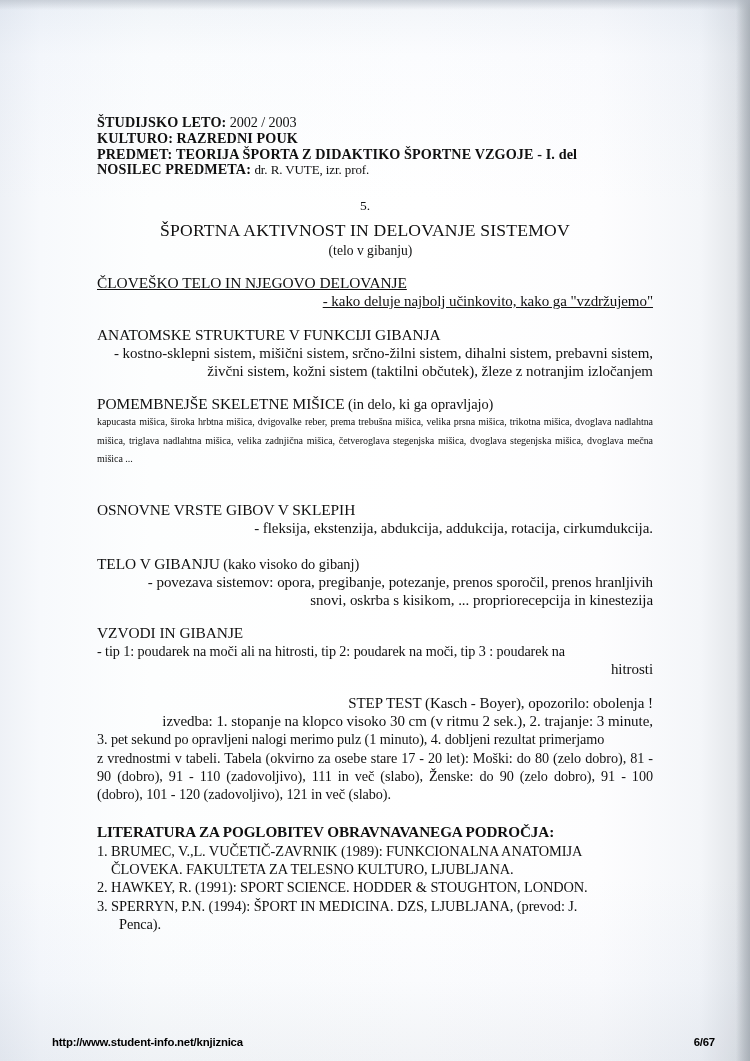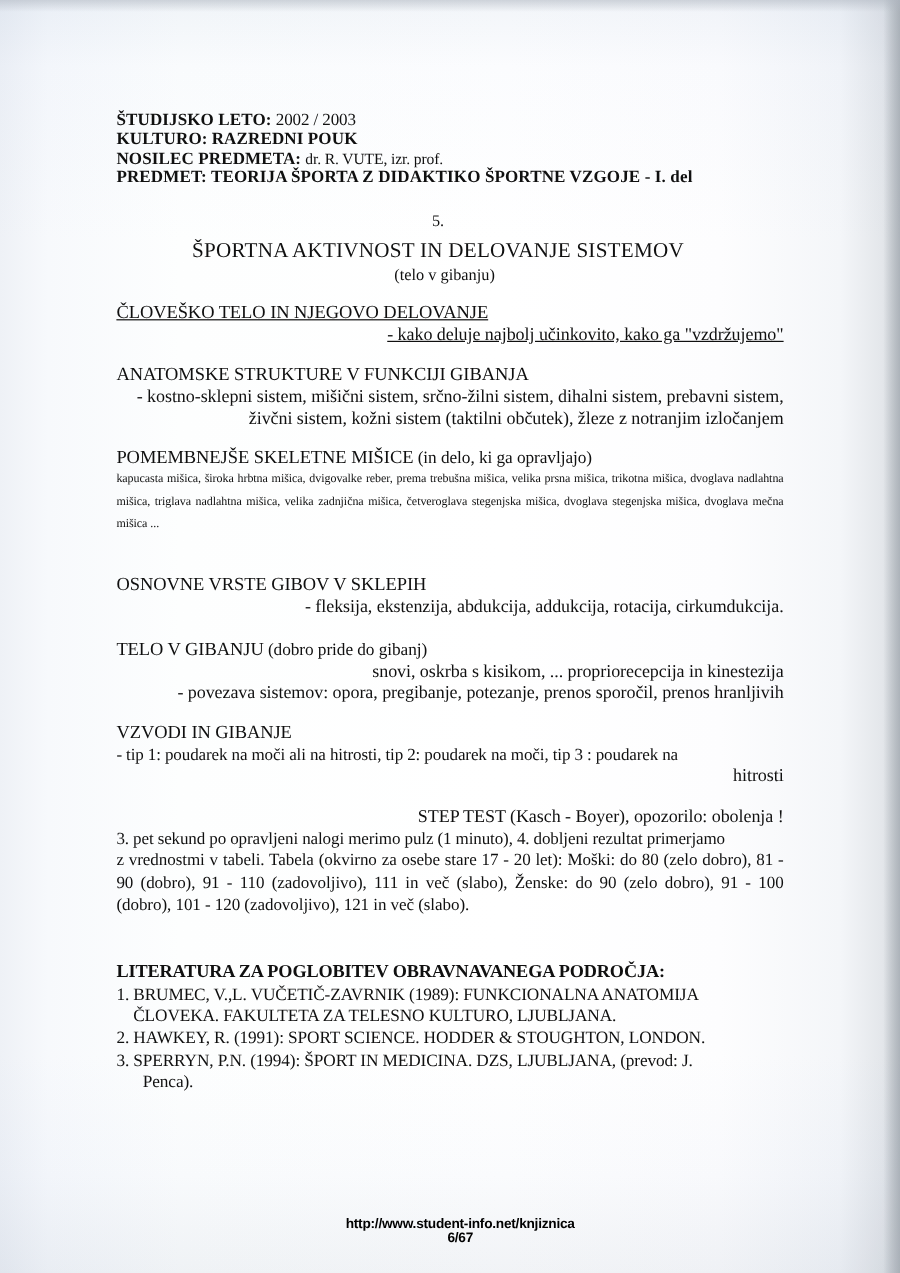--- a/index.html
+++ b/index.html
@@ -34,20 +34,21 @@
       linear-gradient(180deg,
         #f2f5f9 0px, #fbfcfe 55px, #ffffff 200px,
         #ffffff 880px, #fafbfd 980px, #f1f3f6 1061px);
     mix-blend-mode: multiply;
     pointer-events: none;
   }
   .content {
     position: absolute;
     inset: 0;
     z-index: 3;
+    margin-top: 22px;
   }
 
   
   .meta {
     position: absolute;
     left: 97px;
     top: 93px;
     width: 580px;
     font-size: 14.2px;
     line-height: 15.8px;
@@ -137,28 +138,27 @@
   }
   .ref .num { margin-left: -14px; }
 
   
   .footer {
     position: absolute;
     left: 52px;
     right: 35px;
     top: 1014px;
     display: flex;
-    align-items: center;
+    align-items: flex-start;
     justify-content: space-between;
     font-family: "Liberation Sans", "DejaVu Sans", sans-serif;
     font-size: 11.4px;
     font-weight: bold;
     color: #000;
     letter-spacing: -0.2px;
-    flex-direction: column;
   }
   .edge-shadow {
     position: absolute;
     top: 0; right: 0;
     width: 14px; height: 1061px;
     background: linear-gradient(90deg, rgba(190,196,203,0) 0%, rgba(160,167,175,0.75) 100%);
     z-index: 4;
     pointer-events: none;
   }
   .top-shadow {
@@ -182,26 +182,26 @@
     <div class="meta">
       <div class="line">
         <span class="k">ŠTUDIJSKO LETO:</span>
         <span class="v">2002 / 2003</span>
       </div>
       <div class="line">
         <span class="k">KULTURO:</span>
         <span class="k">RAZREDNI POUK</span>
       </div>
       <div class="line">
+        <span class="k">PREDMET:</span>
+        <span class="k">TEORIJA ŠPORTA Z DIDAKTIKO ŠPORTNE VZGOJE - I. del</span>
+      </div>
+      <div class="line">
         <span class="k">NOSILEC PREDMETA:</span>
         <span class="v sm">dr. R. VUTE, izr. prof.</span>
-      </div>
-      <div class="line">
-        <span class="k">PREDMET:</span>
-        <span class="k">TEORIJA ŠPORTA Z DIDAKTIKO ŠPORTNE VZGOJE - I. del</span>
       </div>
     </div>
 
     <div class="sect-num">5.</div>
     <div class="doc-title">ŠPORTNA AKTIVNOST IN DELOVANJE SISTEMOV</div>
     <div class="doc-subtitle">(telo v gibanju)</div>
 
     <div class="block" style="top:252px;text-decoration:underline;">
       <div class="h">ČLOVEŠKO TELO IN NJEGOVO DELOVANJE</div>
       <div class="b">- kako deluje najbolj učinkovito, kako ga "vzdržujemo"</div>
@@ -217,33 +217,34 @@
       <div class="h"><span>POMEMBNEJŠE SKELETNE MIŠICE</span><span class="paren"> (in delo, ki ga opravljajo)</span></div>
       <div class="just">kapucasta mišica, široka hrbtna mišica, dvigovalke reber, prema trebušna mišica, velika prsna mišica, trikotna mišica, dvoglava nadlahtna mišica, triglava nadlahtna mišica, velika zadnjična mišica, četveroglava stegenjska mišica, dvoglava stegenjska mišica, dvoglava mečna mišica ...</div>
     </div>
 
     <div class="block" style="top:479px;">
       <div class="h">OSNOVNE VRSTE GIBOV V SKLEPIH</div>
       <div class="b">- fleksija, ekstenzija, abdukcija, addukcija, rotacija, cirkumdukcija.</div>
     </div>
 
     <div class="block" style="top:533px;">
-      <div class="h"><span>TELO V GIBANJU</span><span class="paren"> (dobro pride do gibanj)</span></div>
+      <div class="h"><span>TELO V GIBANJU</span><span class="paren"> (kako visoko do gibanj)</span></div>
+      <div class="b">- povezava sistemov: opora, pregibanje, potezanje, prenos sporočil, prenos hranljivih</div>
       <div class="b" style="padding-left:10px;">snovi, oskrba s kisikom, ... propriorecepcija in kinestezija</div>
-      <div class="b">- povezava sistemov: opora, pregibanje, potezanje, prenos sporočil, prenos hranljivih</div>
     </div>
 
     <div class="block" style="top:602px;">
       <div class="h">VZVODI IN GIBANJE</div>
       <div class="nowrapline">- tip 1:   poudarek na moči ali na hitrosti, tip 2:   poudarek na moči, tip 3 :   poudarek na</div>
       <div class="b" style="padding-left:10px;">hitrosti</div>
     </div>
 
     <div class="block" style="top:672px;">
       <div class="b">STEP TEST (Kasch - Boyer), opozorilo: obolenja !</div>
+      <div class="b">izvedba: 1. stopanje na klopco visoko 30 cm (v ritmu 2 sek.), 2. trajanje: 3 minute,</div>
       <div class="nowrapline">3. pet sekund po opravljeni nalogi merimo pulz (1 minuto), 4. dobljeni rezultat primerjamo</div>
       <div class="just" style="font-size:14.2px;line-height:18.4px;">z vrednostmi v tabeli. Tabela (okvirno za osebe stare 17 - 20 let): Moški: do 80 (zelo dobro), 81 - 90 (dobro), 91 - 110 (zadovoljivo), 111 in več (slabo), Ženske: do 90 (zelo dobro), 91 - 100 (dobro), 101 - 120 (zadovoljivo), 121 in več (slabo).</div>
     </div>
 
     <div class="block" style="top:801px;">
       <div class="ref-head">LITERATURA ZA POGLOBITEV OBRAVNAVANEGA PODROČJA:</div>
 
       <div class="ref">
         <span class="num">1. </span><span>BRUMEC, V.,L. VUČETIČ-ZAVRNIK (1989): FUNKCIONALNA ANATOMIJA</span>
         <div>ČLOVEKA. FAKULTETA ZA TELESNO KULTURO, LJUBLJANA.</div>

